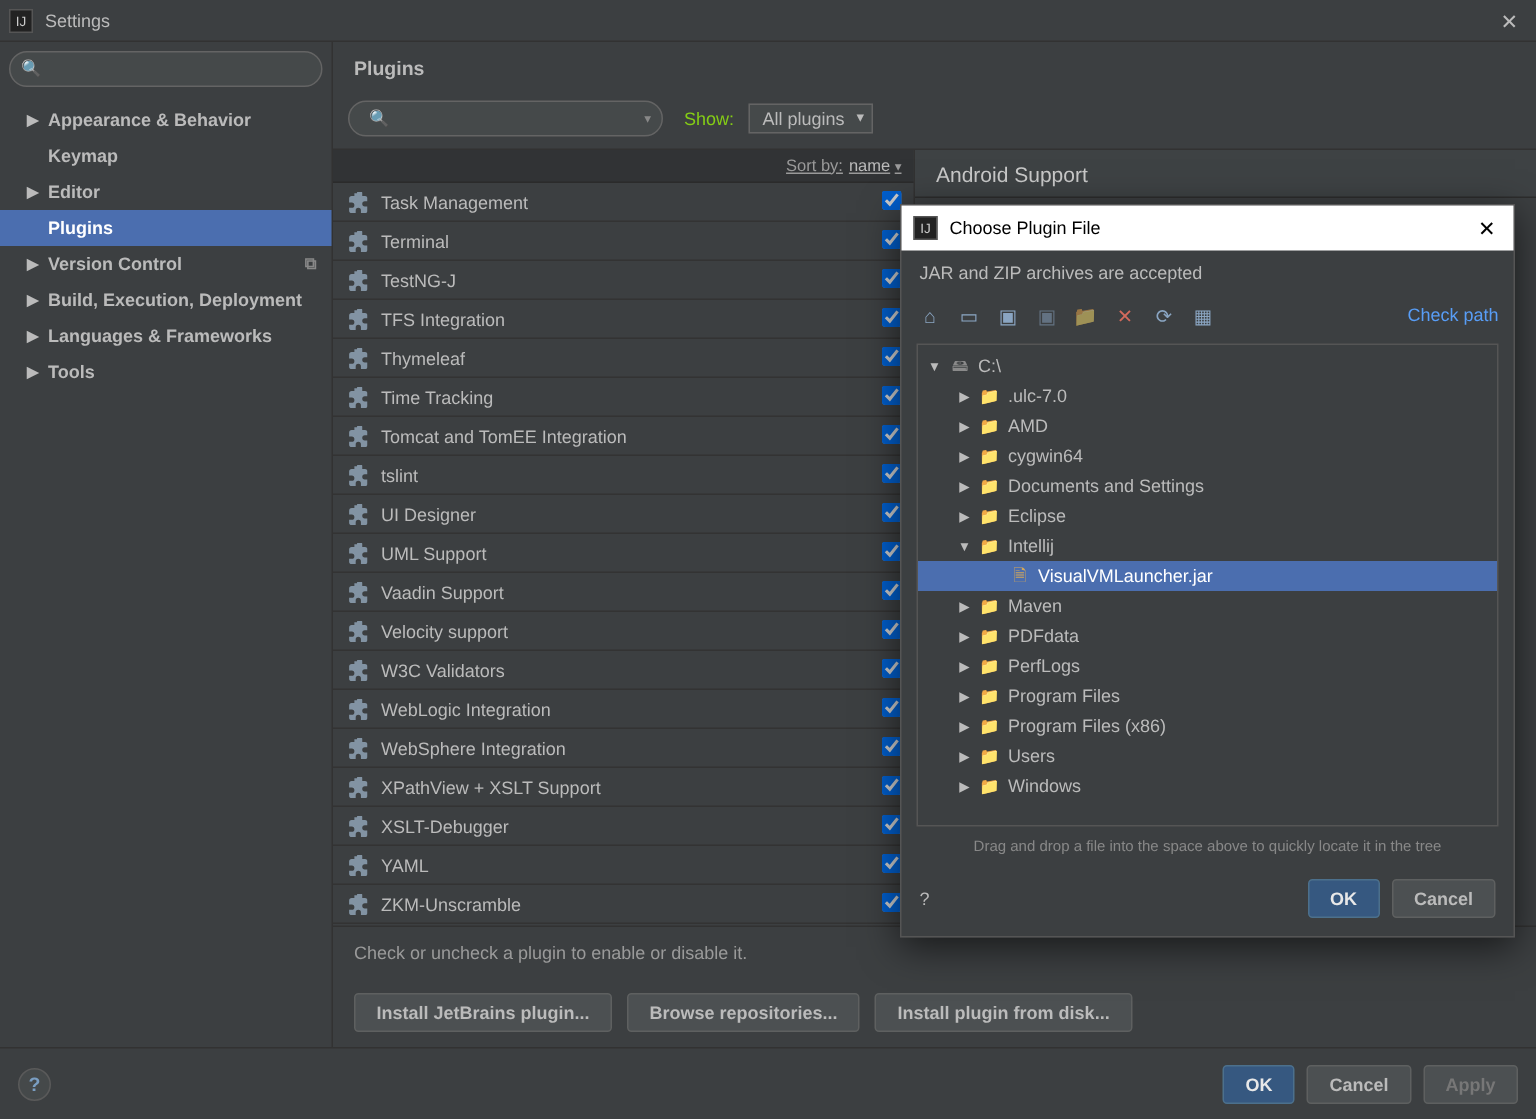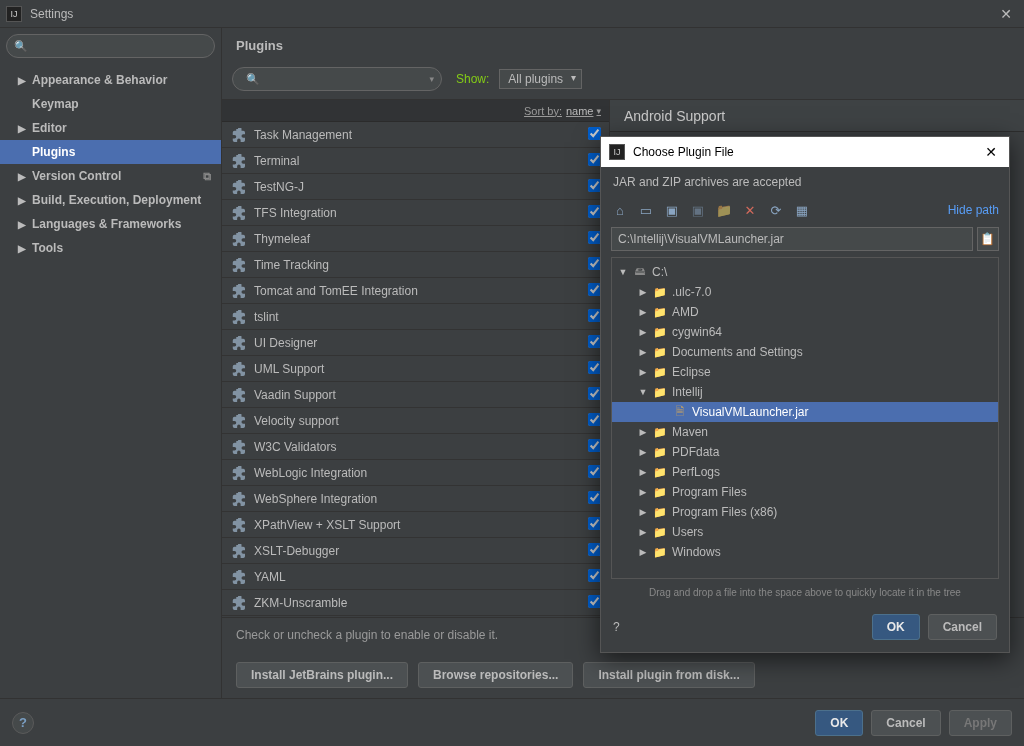--- a/index.html
+++ b/index.html
@@ -369,25 +369,21 @@
   <div class="dialog-hint">JAR and ZIP archives are accepted</div>
   <div class="dialog-toolbar">
     <div class="tool-btn">⌂</div>
     <div class="tool-btn">▭</div>
     <div class="tool-btn">▣</div>
     <div class="tool-btn" style="opacity:0.5">▣</div>
     <div class="tool-btn" style="opacity:0.5">📁</div>
     <div class="tool-btn danger">✕</div>
     <div class="tool-btn">⟳</div>
     <div class="tool-btn">▦</div>
-    <div class="hide-path">Hide path</div>
-  </div>
-  <div class="path-field">
-    <input value="C:\Intellij\VisualVMLauncher.jar" style="">
-    <div class="path-action">📋</div>
+    <div class="hide-path">Check path</div>
   </div>
   <div class="file-tree" id="file-tree">
       <div class="ft-item ind0">
         <span class="ft-arrow">▼</span>
         <span class="ft-icon">🖴</span>
         <span>C:\</span>
       </div>
       <div class="ft-item ind1">
         <span class="ft-arrow">▶</span>
         <span class="ft-icon">📁</span>

